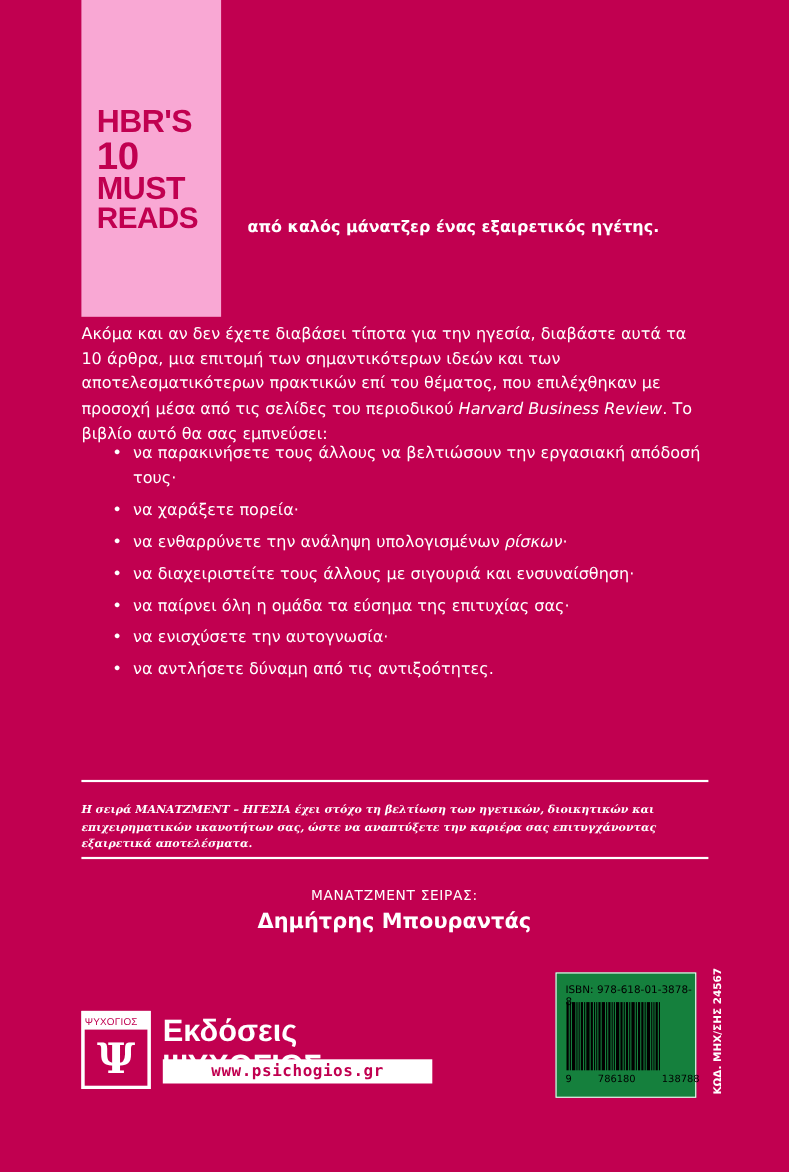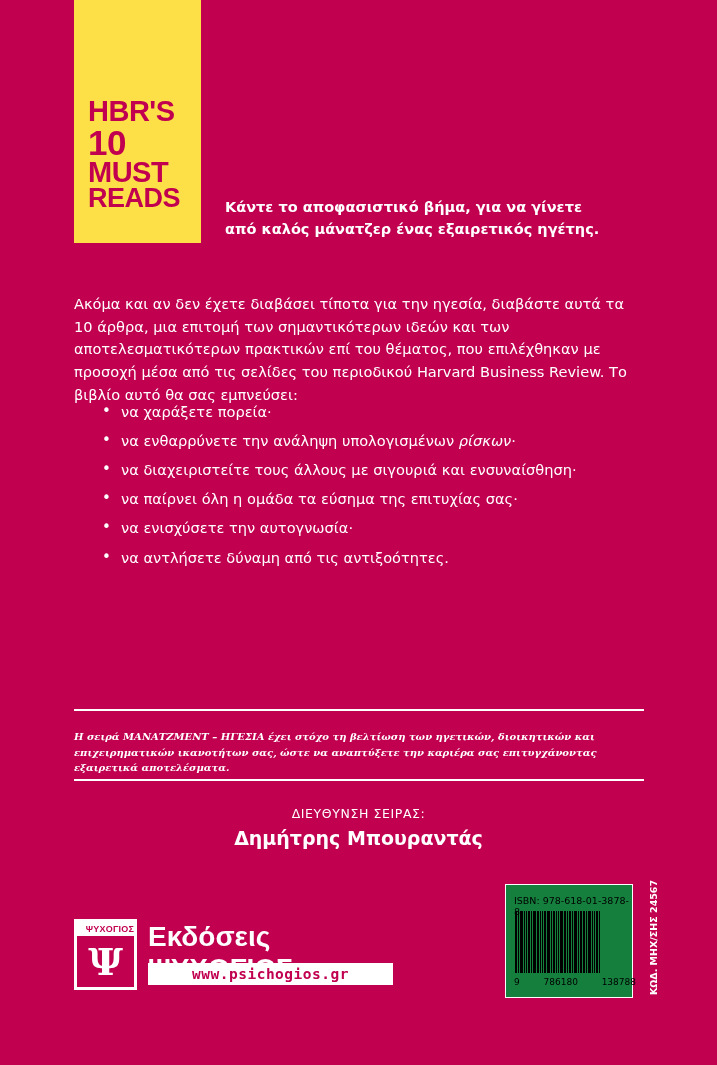--- a/index.html
+++ b/index.html
@@ -21,22 +21,22 @@
     height: 1065px;
     background: #c10050;
   }
 
   
   .badge {
     position: absolute;
     left: 74px;
     top: 0;
     width: 127px;
-    height: 243px;
-    background: #fde047;
+    height: 288px;
+    background: #f9a8d4;
   }
   .badge-inner {
     position: absolute;
     left: 14px;
     top: 98px;
     width: 104px;
   }
   .badge-line {
     font-family: "Liberation Sans", sans-serif;
     font-weight: bold;
@@ -67,21 +67,21 @@
   .lede {
     position: absolute;
     left: 74px;
     top: 278px;
     width: 572px;
     color: #ffffff;
     font-size: 14.6px;
     line-height: 1.57;
     text-align: left;
   }
-  .lede .ital { }
+  .lede .ital { font-style: italic; }
 
   
   .bullets {
     position: absolute;
     left: 100px;
     top: 401px;
     width: 545px;
     list-style: none;
     margin: 0;
     padding: 0;
@@ -167,24 +167,24 @@
     box-sizing: border-box;
   }
   .pub-mark-top {
     position: absolute;
     left: 0; top: 0;
     width: 100%;
     height: 14px;
     background: #ffffff;
     color: #c10050;
     font-family: "Liberation Sans", sans-serif;
-    font-weight: bold;
+    font-weight: normal;
     font-size: 9px;
     letter-spacing: 0.2px;
-    text-align: right;
+    text-align: left;
     line-height: 14px;
   }
   .pub-mark-body {
     position: absolute;
     left: 0;
     top: 14px;
     right: 0;
     bottom: 0;
     background: #c10050;
     color: #ffffff;
@@ -302,41 +302,41 @@
   <div class="badge">
     <div class="badge-inner">
       <span class="badge-line l1">HBR'S</span>
       <span class="badge-line l2">10</span>
       <span class="badge-line l3">MUST</span>
       <span class="badge-line l4">READS</span>
     </div>
   </div>
 
   <div class="headline">
-    <div>Κάντε το αποφασιστικό βήμα, για να γίνετε</div>
     <div>από καλός μάνατζερ ένας εξαιρετικός ηγέτης.</div>
   </div>
 
   <p class="lede"><span>Ακόμα και αν δεν έχετε διαβάσει τίποτα για την ηγεσία, διαβάστε αυτά τα 10 άρθρα, μια επιτομή των σημαντικότερων ιδεών και των αποτελεσματικότερων πρακτικών επί του θέματος, που επιλέχθηκαν με προσοχή μέσα από τις σελίδες του περιοδικού </span><span class="ital">Harvard Business Review</span><span>. Το βιβλίο αυτό θα σας εμπνεύσει:</span></p>
 
   <ul class="bullets">
+    <li><span>να παρακινήσετε τους άλλους να βελτιώσουν την εργασιακή απόδοσή τους·</span></li>
     <li><span>να χαράξετε πορεία·</span></li>
     <li><span>να ενθαρρύνετε την ανάληψη υπολογισμένων </span><span class="ital">ρίσκων</span><span>·</span></li>
     <li><span>να διαχειριστείτε τους άλλους με σιγουριά και ενσυναίσθηση·</span></li>
     <li><span>να παίρνει όλη η ομάδα τα εύσημα της επιτυχίας σας·</span></li>
     <li><span>να ενισχύσετε την αυτογνωσία·</span></li>
     <li><span>να αντλήσετε δύναμη από τις αντιξοότητες.</span></li>
   </ul>
 
   <div class="rule top"></div>
   <div class="series-note">Η σειρά ΜΑΝΑΤΖΜΕΝΤ – ΗΓΕΣΙΑ έχει στόχο τη βελτίωση των ηγετικών, διοικητικών και επιχειρηματικών ικανοτήτων σας, ώστε να αναπτύξετε την καριέρα σας επιτυγχάνοντας εξαιρετικά αποτελέσματα.</div>
   <div class="rule bottom"></div>
 
   <div class="editor">
-    <div class="editor-label">ΔΙΕΥΘΥΝΣΗ ΣΕΙΡΑΣ:</div>
+    <div class="editor-label">ΜΑΝΑΤΖΜΕΝΤ ΣΕΙΡΑΣ:</div>
     <div class="editor-name">Δημήτρης Μπουραντάς</div>
   </div>
 
   <div class="pub">
     <div class="pub-mark">
       <div class="pub-mark-top">ΨΥΧΟΓΙΟΣ</div>
       <div class="pub-mark-body">Ψ</div>
     </div>
     <div class="pub-name">Εκδόσεις ΨΥΧΟΓΙΟΣ</div>
     <div class="pub-url">www.psichogios.gr</div>

